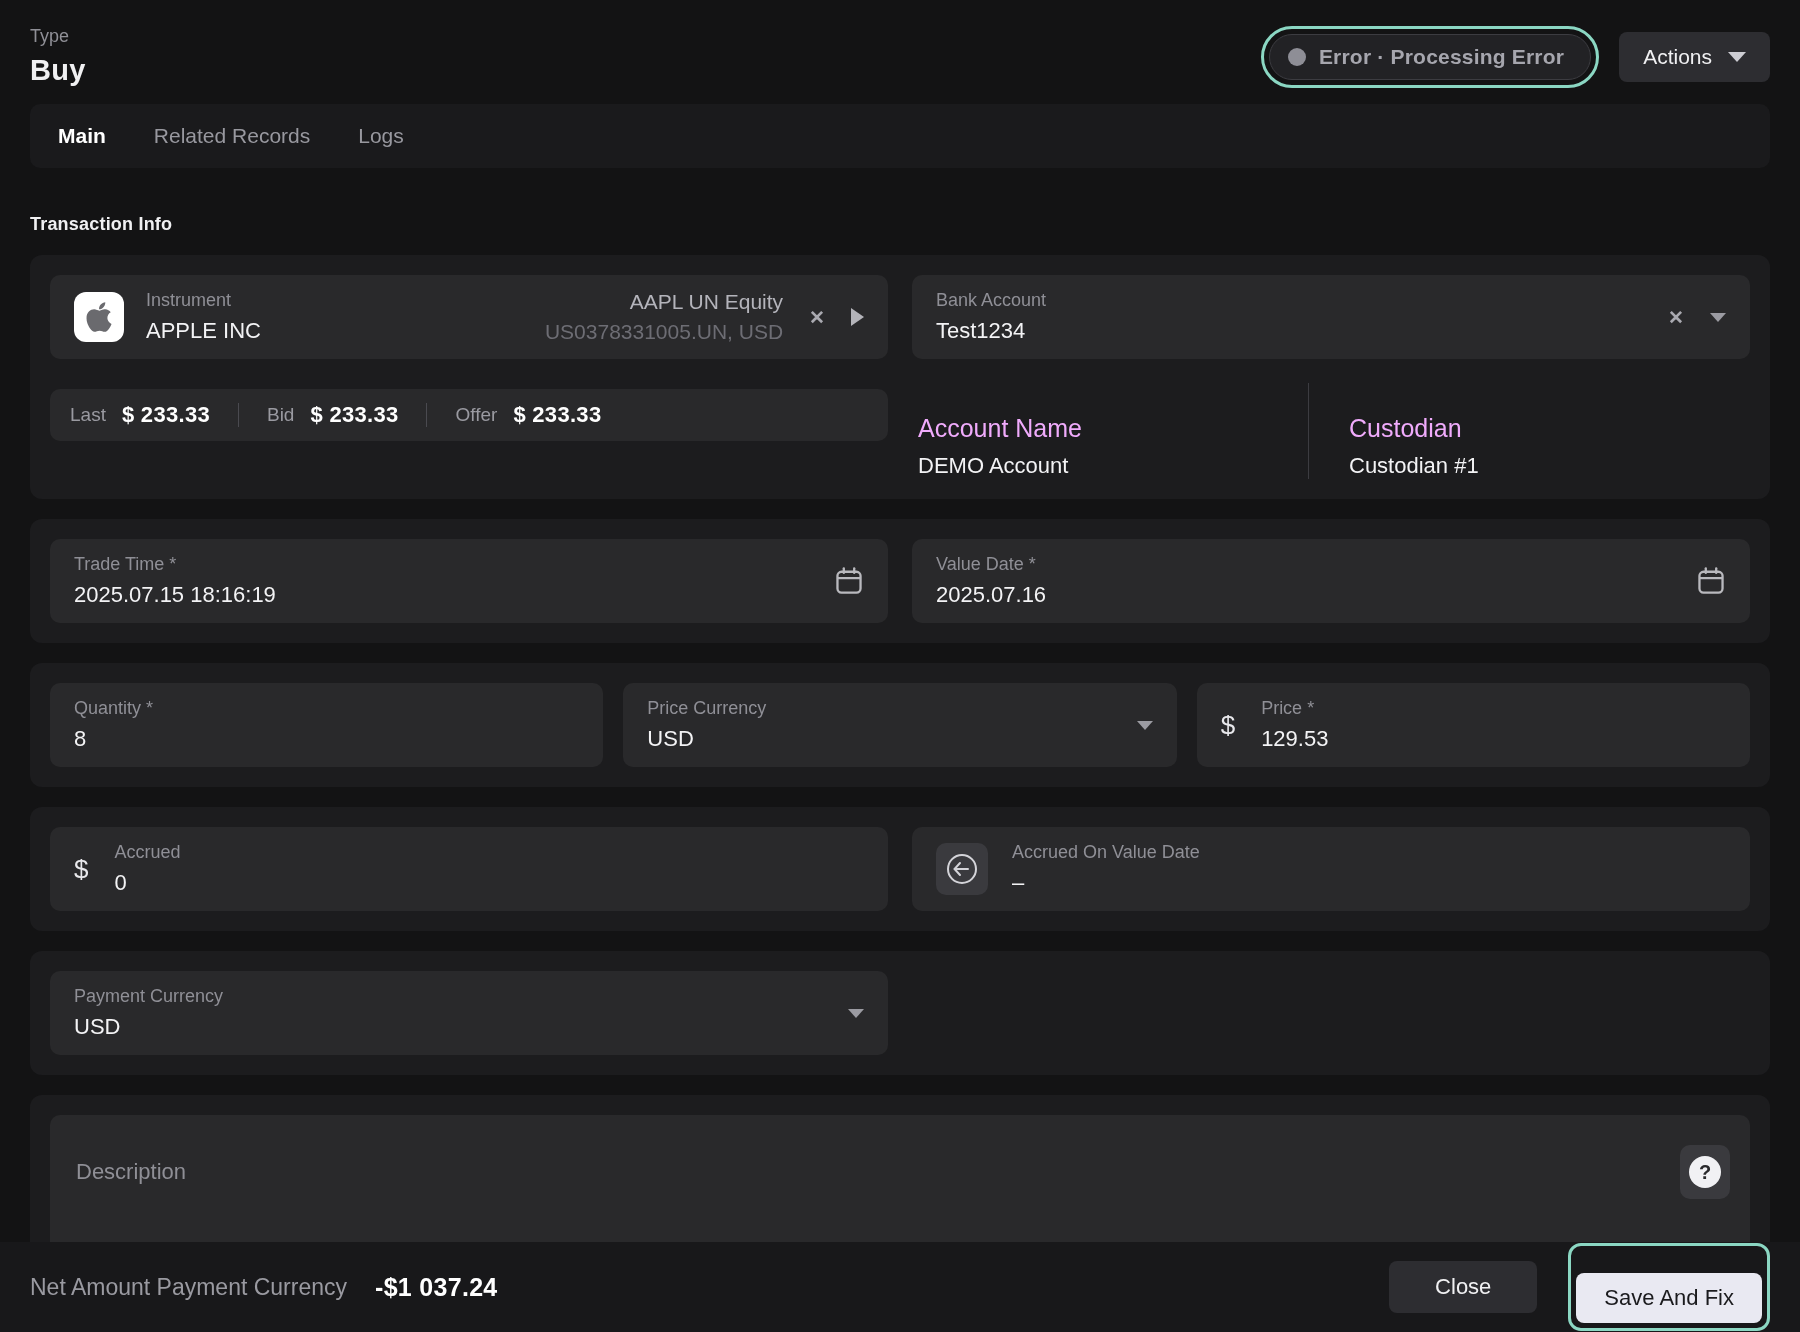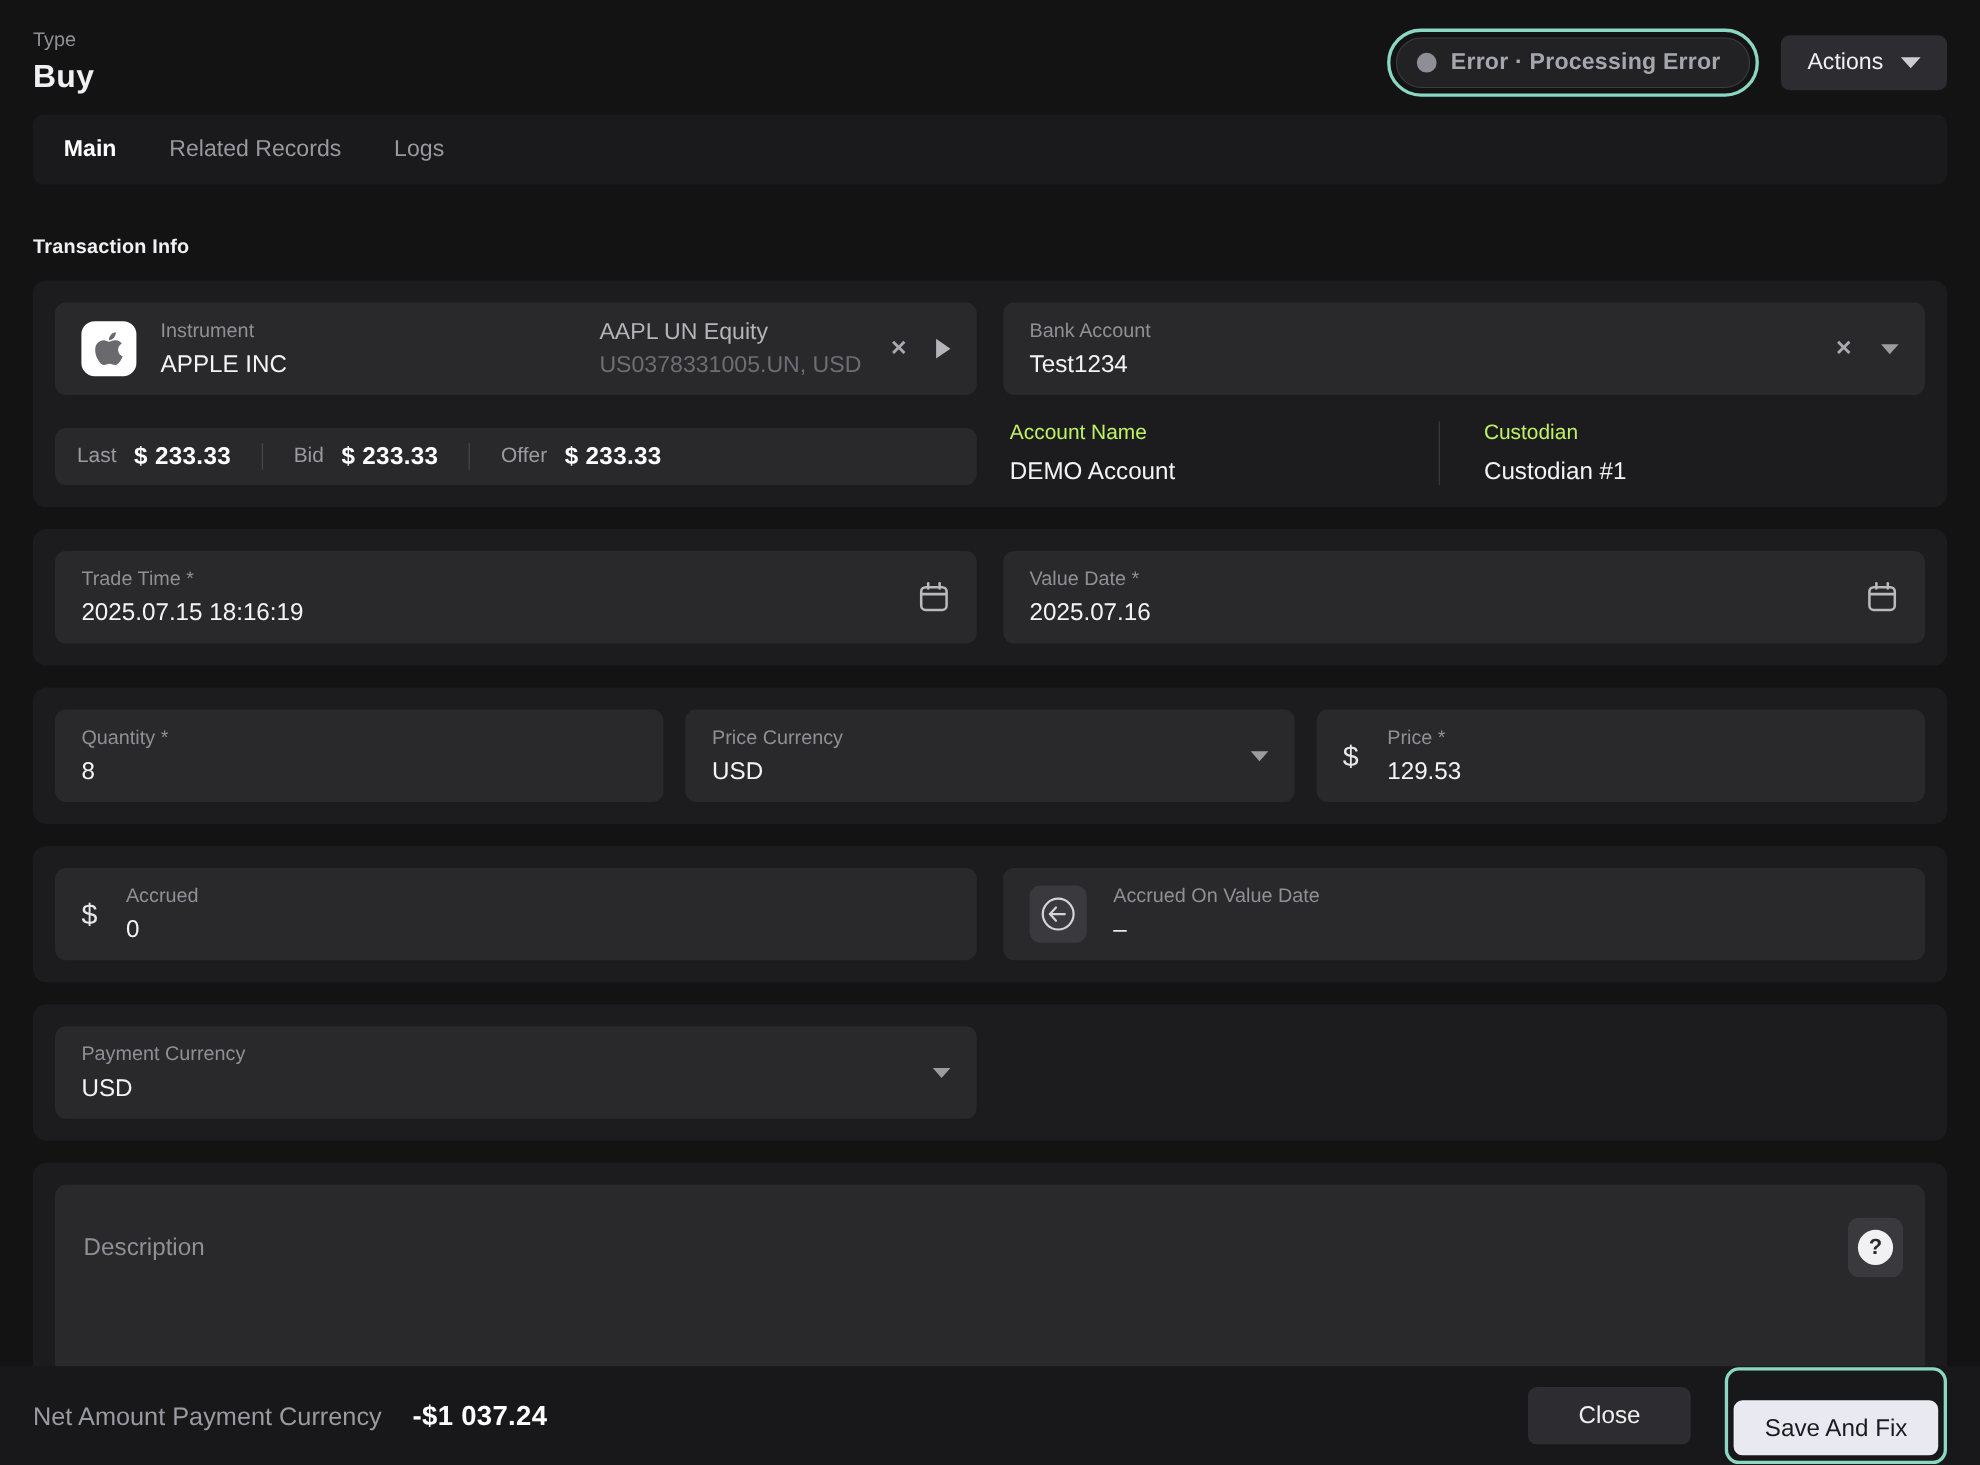--- a/index.html
+++ b/index.html
@@ -34,40 +34,40 @@
 
   .field { background:#29292b; border-radius:10px; height:84px; padding:0 24px; display:flex; align-items:center; cursor:text; }
   .field-main { display:flex; flex-direction:column; justify-content:center; gap:7px; min-width:0; }
   .field-label { color:#8f8f96; font-size:18px; }
   .field-value { color:#f3f3f5; font-size:22px; }
   .prefix { font-size:26px; color:#e8e8ec; margin-right:26px; }
 
   
   .apple-box { width:50px; height:50px; background:#ffffff; border-radius:12px; display:flex; align-items:center; justify-content:center; margin-right:22px; flex:none; }
   .instr-right { margin-left:auto; display:flex; align-items:center; gap:26px; }
-  .ticker { display:flex; flex-direction:column; gap:6px; }
+  .ticker { text-align:right; display:flex; flex-direction:column; gap:6px; }
   .ticker-top { color:#b4b4bb; font-size:21px; }
   .ticker-sub { color:#6d6d74; font-size:21px; }
   .x-icon { color:#a9a9b0; font-size:19px; font-weight:bold; cursor:pointer; }
   .play-icon { width:0; height:0; border-top:9px solid transparent; border-bottom:9px solid transparent; border-left:13px solid #b4b4ba; cursor:pointer; }
 
   
   .quotes { background:#29292b; border-radius:10px; margin-top:30px; height:52px; display:flex; align-items:center; padding:0 14px; }
   .quote { display:flex; align-items:center; gap:16px; padding:0 28px; }
   .quote:first-child { padding-left:6px; }
   .q-label { color:#9a9aa1; font-size:19px; }
   .q-value { color:#ffffff; font-size:22px; font-weight:bold; letter-spacing:.3px; }
   .q-div { width:1px; height:24px; background:#4a4a50; }
 
   
   .info-row { display:flex; margin-top:24px; padding-left:6px; }
   .info-col { display:flex; flex-direction:column; gap:10px; }
   .info-col.first { width:390px; }
   .info-div { width:1px; background:#3c3c41; margin-right:40px; }
-  .info-label { color:#bef264; font-size:19px; }
+  .info-label { color:#f0abfc; font-size:25px;margin-top:31px; }
   .info-value { color:#f3f3f5; font-size:22px; }
 
   .cal-icon { margin-left:auto; cursor:pointer; flex:none; }
   .field .caret-slot { margin-left:auto; cursor:pointer; }
 
   .circle-btn { width:52px; height:52px; border-radius:10px; background:#3a3a3e; display:flex; align-items:center; justify-content:center; margin-right:24px; flex:none; cursor:pointer; }
 
   
   .panel.desc-panel { height:250px; }
   .desc-field { position:relative; background:#29292b; border-radius:10px; height:210px; padding:44px 90px 0 26px; }

